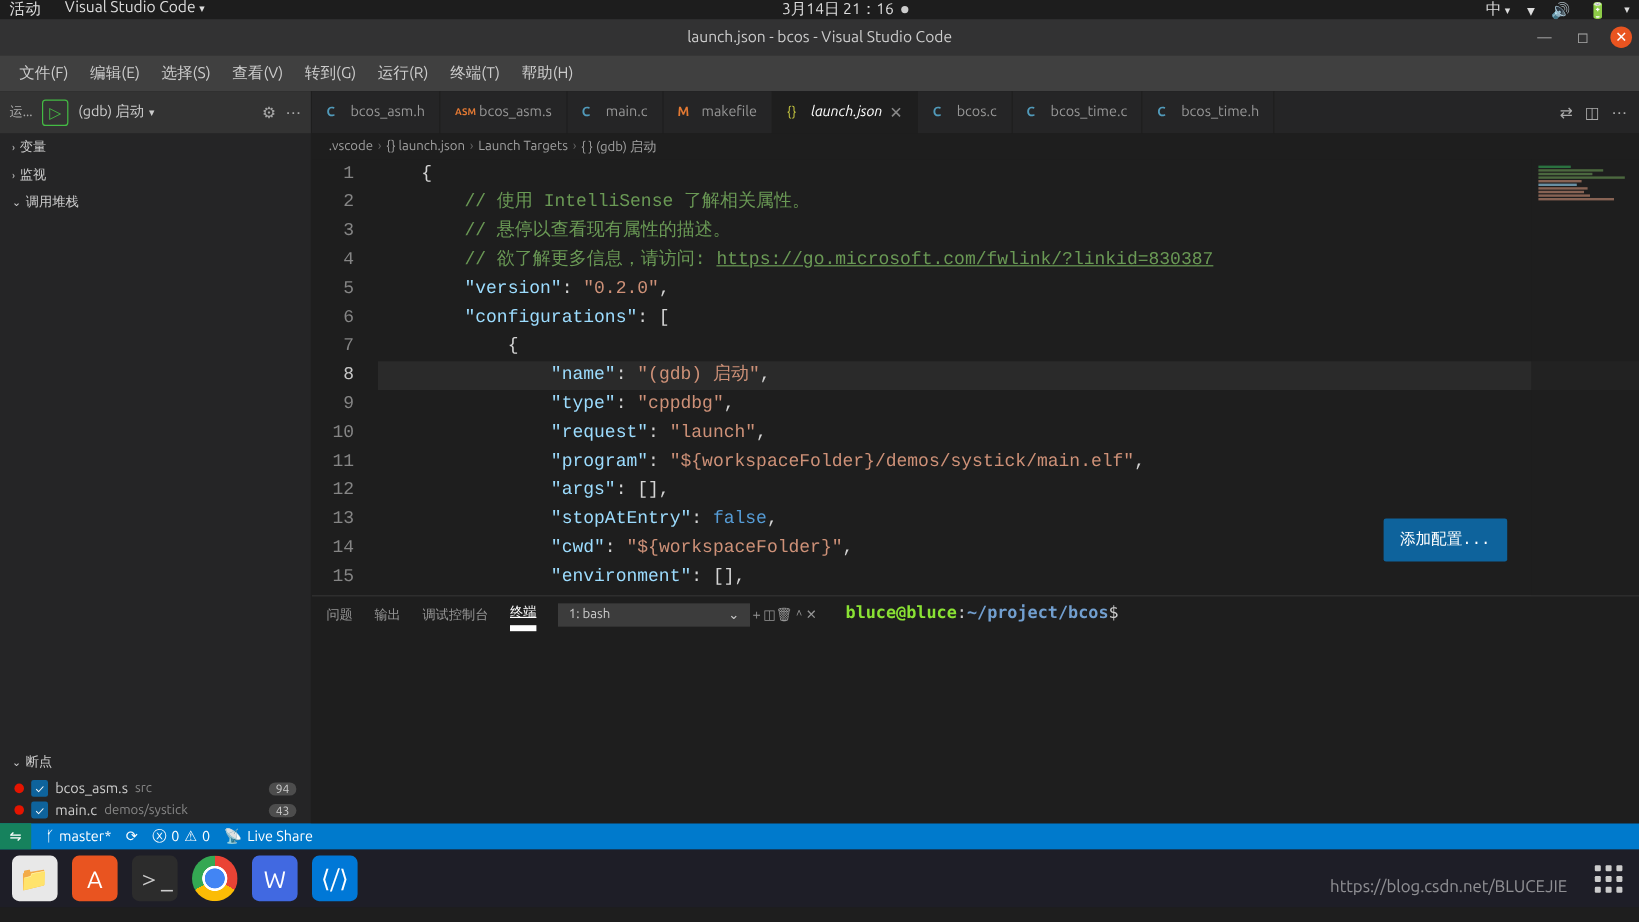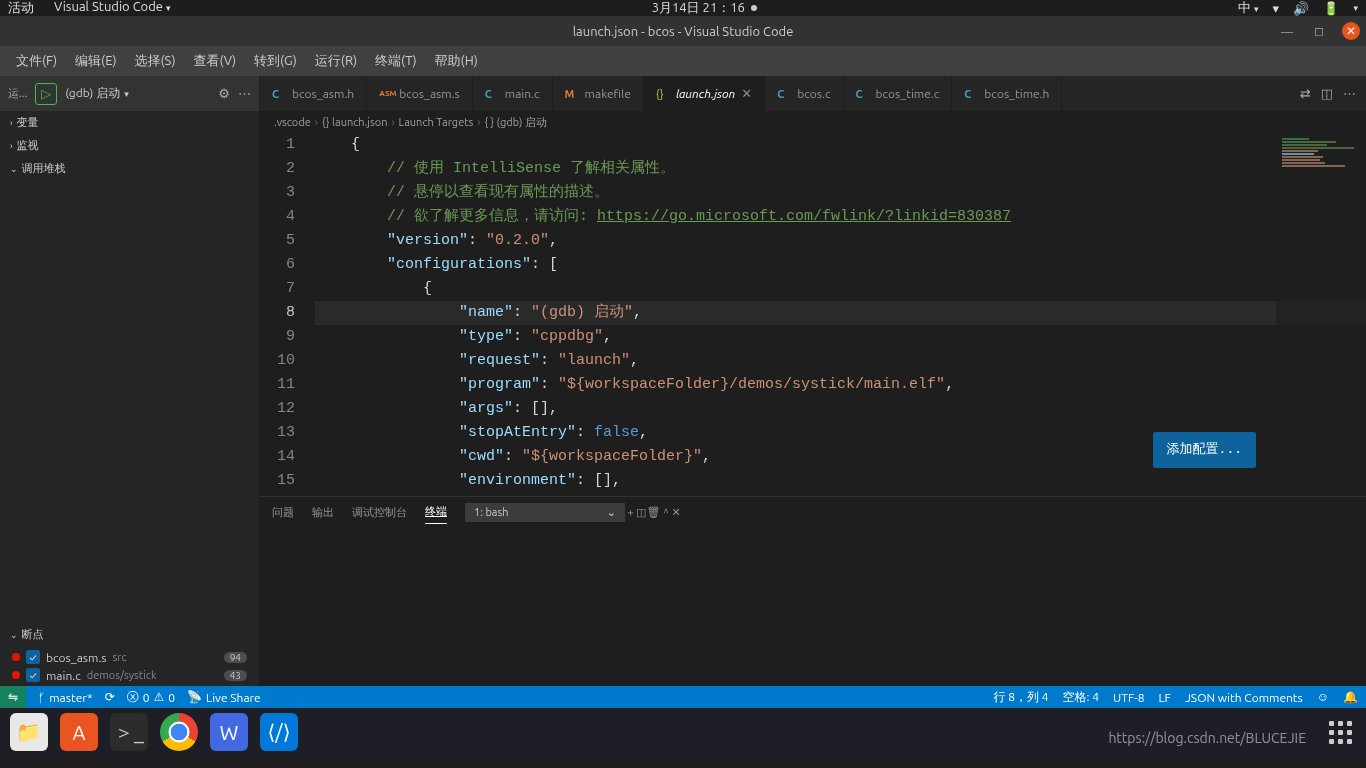--- a/index.html
+++ b/index.html
@@ -68,21 +68,21 @@
 
 .minimap { position: absolute; right: 0; top: 0; width: 90px; height: 100%; background: #1e1e1e; opacity: 0.6; }
 .minimap-line { height: 2px; margin: 1px 6px; background: #3a5; }
 
 .add-config-btn { position: absolute; right: 110px; bottom: 28px; background: #0e639c; color: #fff; padding: 6px 14px; font-size: 13px; cursor: pointer; border-radius: 2px; }
 
 
 .panel { height: 190px; background: #1e1e1e; display: flex; flex-direction: row; border-top: 1px solid #333; }
 .panel-tabs { height: 30px; display: flex; align-items: center; padding: 0 12px; gap: 18px; font-size: 11px; color: #969696; }
 .panel-tab { cursor: pointer; padding: 4px 0; }
-.panel-tab.active { color: #fff; border-bottom: 1px solid #ffffff; text-decoration: underline; }
+.panel-tab.active { color: #fff; border-bottom: 5px solid #ffffff; text-decoration: underline; }
 .panel-actions { margin-left: auto; display: flex; align-items: center; gap: 0; }
 .terminal-select { background: #3c3c3c; border: 1px solid #3c3c3c; color: #ccc; padding: 2px 8px; font-size: 11px; width: 160px; display: flex; justify-content: space-between; }
 .terminal-body { flex: 1; padding: 6px 12px; font-family: "Consolas", monospace; font-size: 14px; color: #ccc; }
 .term-user { color: #8ae234; font-weight: bold; }
 .term-path { color: #729fcf; font-weight: bold; }
 
 
 .status-bar { height: 22px; background: #007acc; display: flex; align-items: center; color: #fff; font-size: 12px; padding: 0 8px; gap: 12px; }
 .status-bar .sb-item { display: flex; align-items: center; gap: 4px; cursor: pointer; }
 .status-bar .remote { background: #16825d; height: 22px; display: flex; align-items: center; padding: 0 8px; margin-left: -8px; }
@@ -287,39 +287,33 @@
               <span>1: bash</span>
               <span>⌄</span>
             </span>
           <span>＋</span>
           <span>◫</span>
           <span>🗑</span>
           <span>＾</span>
           <span>✕</span>
         </div>
       </div>
+      <div class="terminal-body">
+        <span class="term-user">bluce@bluce</span><span>:</span><span class="term-path">~/project/bcos</span><span>$</span>
+      </div>
     </div>
   </div>
 </div>
 
 <div class="status-bar">
   <span class="sb-item remote">⇋</span>
   <span class="sb-item">ᚶ <span>master*</span></span>
   <span class="sb-item">⟳</span>
   <span class="sb-item">ⓧ <span>0</span> ⚠ <span>0</span></span>
   <span class="sb-item">📡 <span>Live Share</span></span>
-  <div class="sb-right">
-    <span class="sb-item">行 8，列 4</span>
-    <span class="sb-item">空格: 4</span>
-    <span class="sb-item">UTF-8</span>
-    <span class="sb-item">LF</span>
-    <span class="sb-item">JSON with Comments</span>
-    <span class="sb-item">☺</span>
-    <span class="sb-item">🔔</span>
-  </div>
 </div>
 
 <div class="dock">
   <div class="dock-icon" style="background:#e8e8e8;color:#555;">📁</div>
   <div class="dock-icon" style="background:#e95420;color:#fff;">A</div>
   <div class="dock-icon" style="background:#2c2c2c;color:#ccc;">＞_</div>
   <div class="dock-icon" style="background:radial-gradient(circle,#4285f4 30%,#fff 32%,#fff 38%,transparent 40%),conic-gradient(#ea4335 0 120deg,#fbbc05 120deg 240deg,#34a853 240deg);border-radius:50%;"></div>
   <div class="dock-icon" style="background:#4169e1;color:#fff;">W</div>
   <div class="dock-icon" style="background:#0078d7;color:#fff;">⟨/⟩</div>
   <span class="watermark">https://blog.csdn.net/BLUCEJIE</span>

